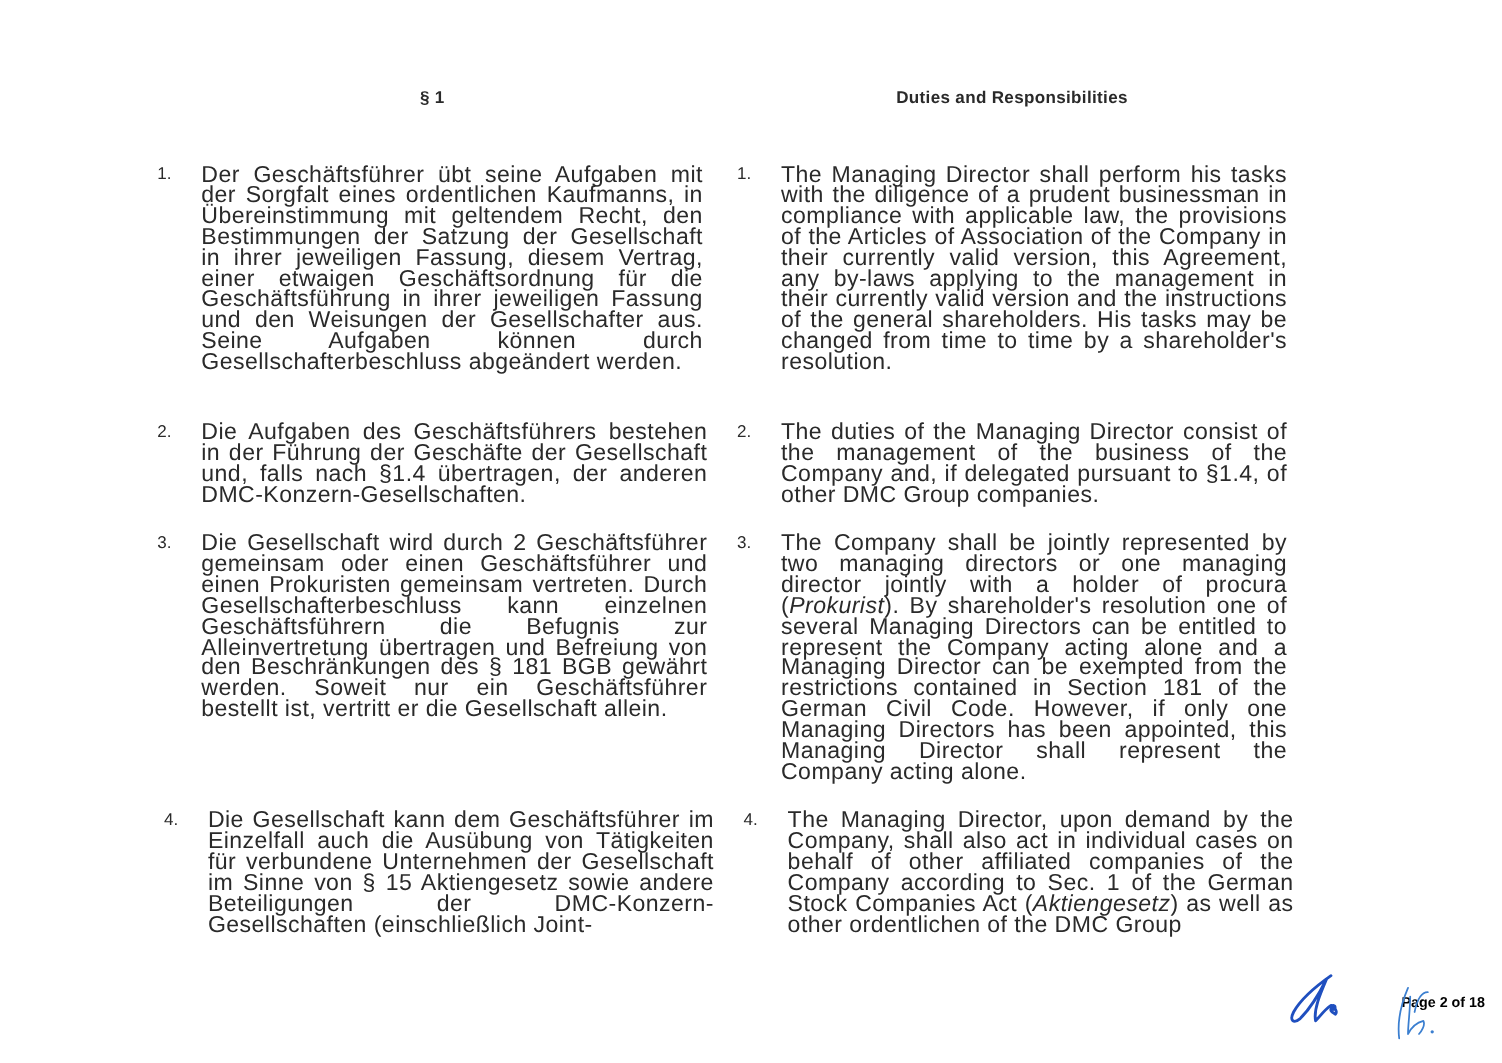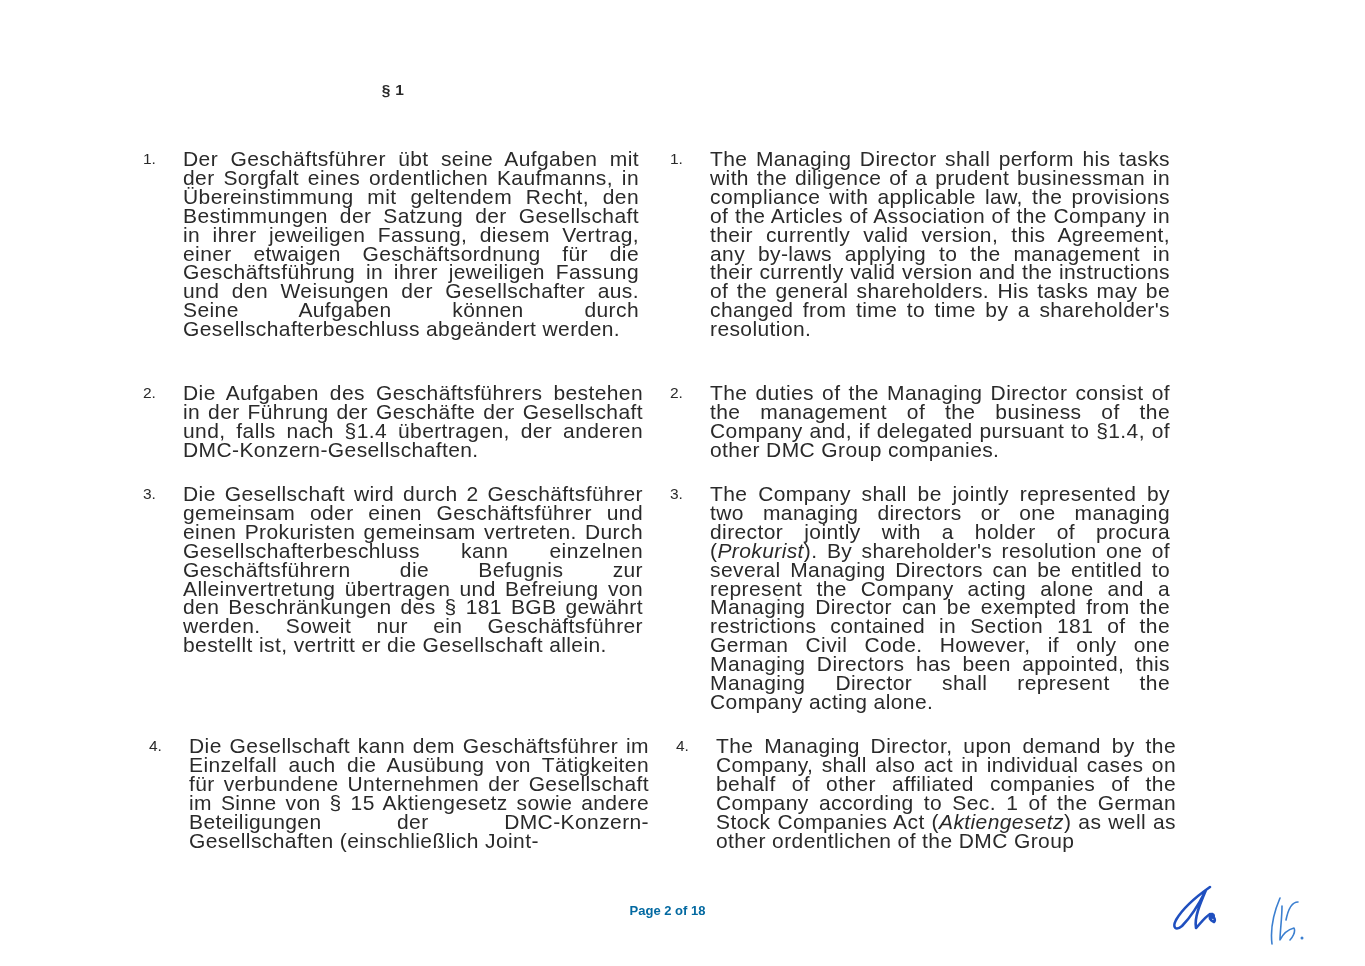--- a/index.html
+++ b/index.html
@@ -7,21 +7,21 @@
          font-family:"Liberation Sans", sans-serif; color:#2a2a2a; }
   .col { position:absolute; top:80px; width:500px; }
   .col-left { left:143px; }
   .col-right { left:670px; }
   .heading { text-align:center; font-weight:bold; font-size:15.5px; line-height:19px; letter-spacing:0.3px; }
   .heading .h2 { display:block; }
   .item { position:absolute; left:0; width:500px; display:flex; }
   .num { width:40px; flex:none; font-size:15.5px; line-height:18.9px; }
   .txt { flex:1; font-size:21px; line-height:18.9px; text-align:justify; letter-spacing:0.4px; hyphens:manual; }
   .txt em { font-style:italic;margin-top:48px; }
-  .footer { position:absolute; left:0; width:100%; top:903px; text-align:center; font-size:13px; font-weight:bold; color:#0369a1; }
+  .footer { position:absolute; left:0; width:100%; top:903px; text-align:right; font-size:13px; font-weight:bold; color:#000000; }
   .footer span { position:relative; left:-15px; }
   .sig { position:absolute; }
 </style>
 </head>
 <body>
 
 <div class="col col-left">
   <div class="heading">
     <span class="h2">§ 1</span>
   </div>
@@ -38,20 +38,21 @@
     <span class="txt">Die Gesellschaft wird durch 2 Geschäftsführer gemeinsam oder einen Geschäftsführer und einen Prokuristen gemeinsam vertreten. Durch Gesellschafterbeschluss kann einzelnen Geschäftsführern die Befugnis zur Alleinvertretung übertragen und Befreiung von den Beschränkungen des § 181 BGB gewährt werden. Soweit nur ein Geschäftsführer bestellt ist, vertritt er die Gesellschaft allein.</span>
   </div>
   <div class="item" style="top:657px; left:6px;">
     <span class="num">4.</span>
     <span class="txt">Die Gesellschaft kann dem Geschäftsführer im Einzelfall auch die Ausübung von Tätigkeiten für verbundene Unternehmen der Gesellschaft im Sinne von § 15 Aktiengesetz sowie andere Beteiligungen der DMC-Konzern-Gesellschaften (einschließlich Joint-</span>
   </div>
 </div>
 
 <div class="col col-right">
   <div class="heading">
+    <span class="h2">Duties and Responsibilities</span>
   </div>
   <div class="item" style="top:70px;">
     <span class="num">1.</span>
     <span class="txt">The Managing Director shall perform his tasks with the diligence of a prudent businessman in compliance with applicable law, the provisions of the Articles of Association of the Company in their currently valid version, this Agreement, any by-laws applying to the management in their currently valid version and the instructions of the general shareholders. His tasks may be changed from time to time by a shareholder's resolution.</span>
   </div>
   <div class="item" style="top:304px;">
     <span class="num">2.</span>
     <span class="txt">The duties of the Managing Director consist of the management of the business of the Company and, if delegated pursuant to §1.4, of other DMC Group companies.</span>
   </div>
   <div class="item" style="top:405px;">

